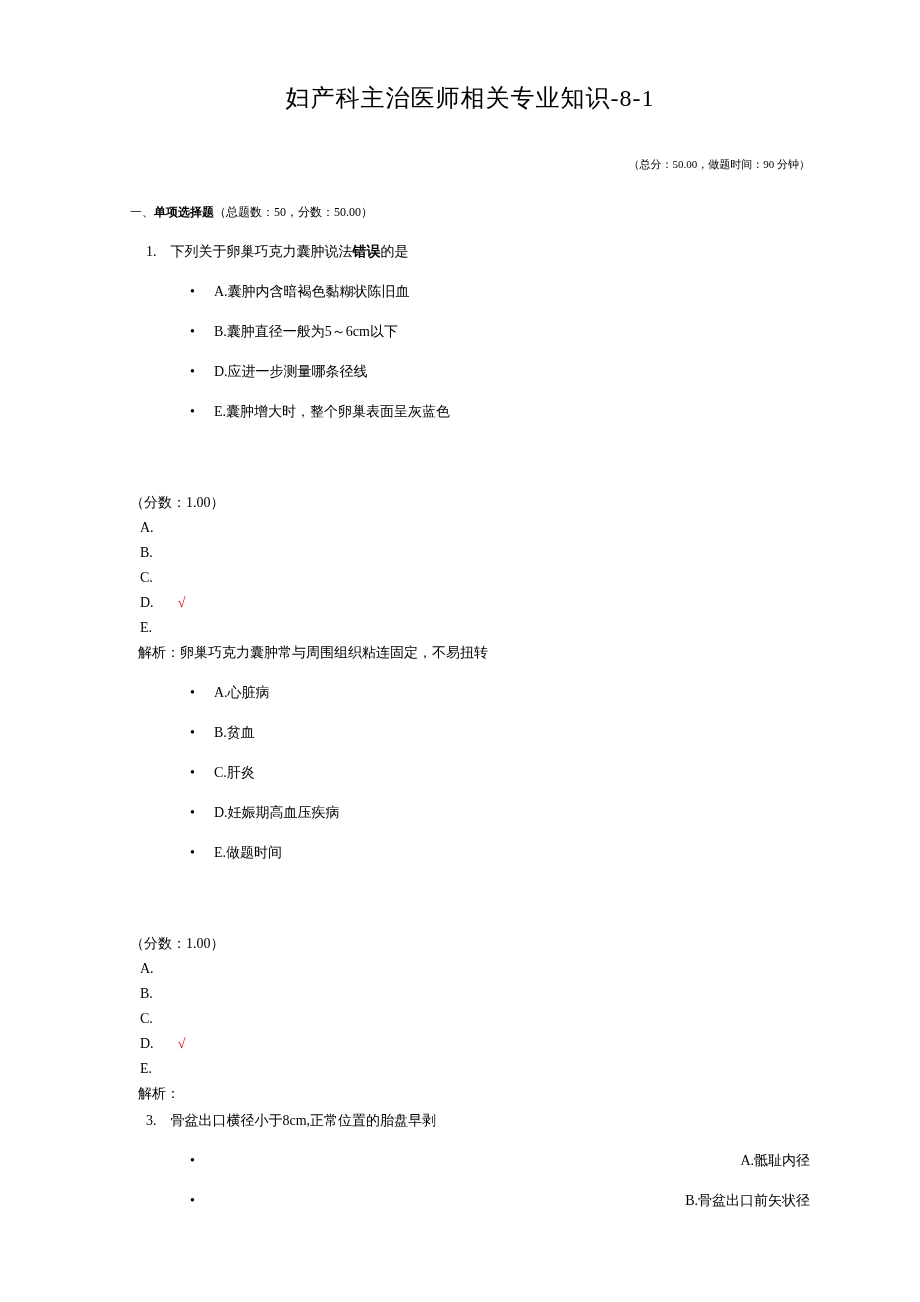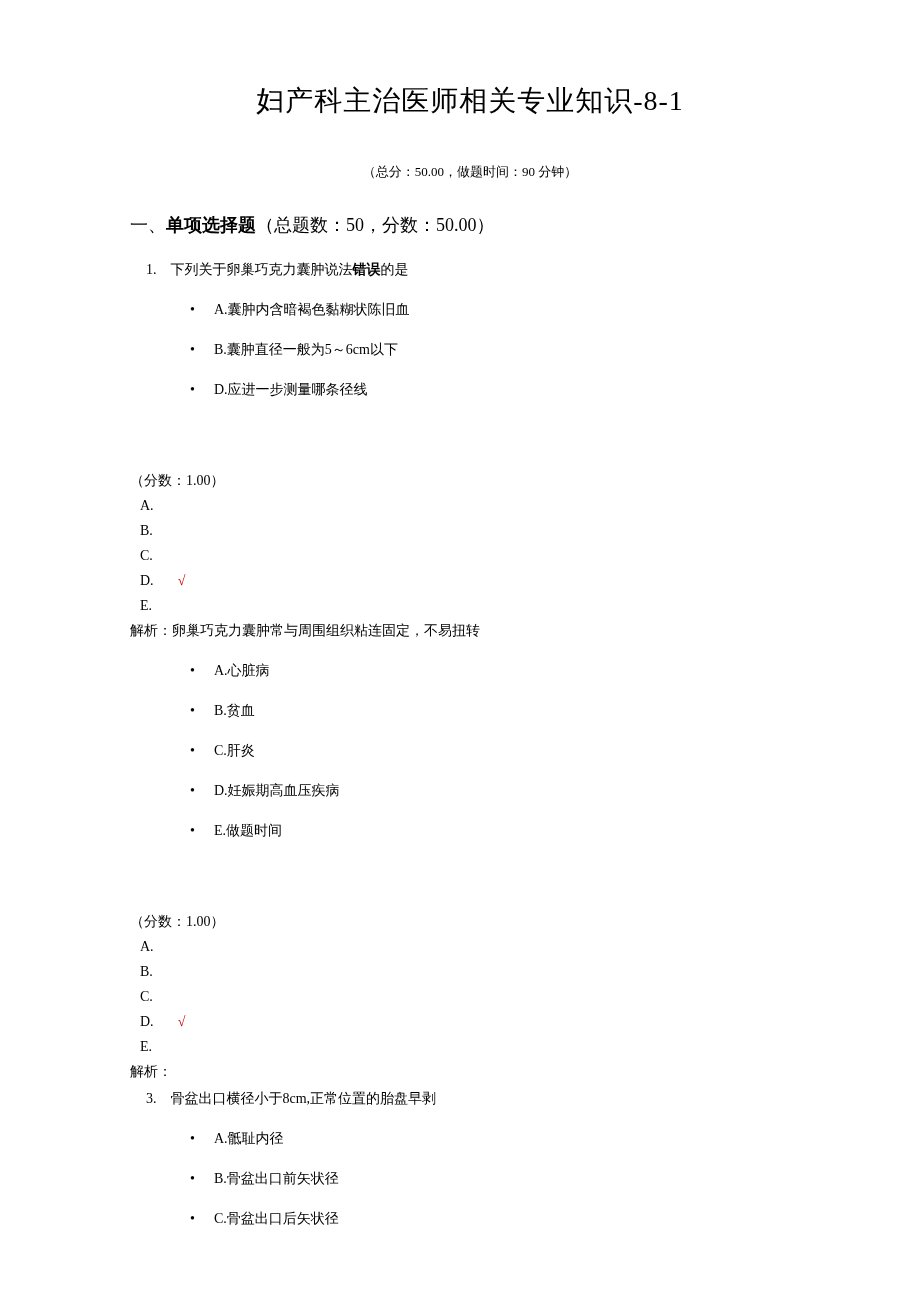--- a/index.html
+++ b/index.html
@@ -7,33 +7,33 @@
     font-size: 14px;
     color: #000;
     background: #fff;
     margin: 0;
     padding: 80px 110px 60px 130px;
     width: 920px;
     box-sizing: border-box;
     line-height: 1.5;
   }
   h1 {
-    font-size: 28px;
+    font-size: 24px;
     font-weight: normal;
     text-align: center;
     margin: 0 0 40px 0;
     letter-spacing: 1px;
   }
   .subhead {
-    text-align: center;
-    font-size: 13px;
+    text-align: right;
+    font-size: 11px;
     margin-bottom: 30px;
   }
   .section-head {
-    font-size: 18px;
+    font-size: 12px;
     margin-bottom: 20px;
   }
   .section-head .bold { font-weight: bold; }
   .qtext { margin: 4px 0 14px 16px; }
   .qtext .num { display:inline-block; }
   .bold { font-weight: bold; }
   ul.opts {
     list-style: none;
     padding: 0 0 0 60px;
     margin: 0 0 70px 0;
@@ -46,38 +46,39 @@
   ul.opts li::before {
     content: "•";
     position: absolute;
     left: 0;
     top: 0;
   }
   .score-line { margin: 2px 0; }
   .ans-list { margin: 2px 0; }
   .ans-list div { margin: 4px 0; padding-left: 10px;}
   .ans-mark { color: #d00000; margin-left: 24px; }
-  .analysis { margin: 2px 0 6px 0; }
+  .analysis { margin: 2px 0 6px 8px; }
 </style>
 </head>
 <body>
 
 <h1>妇产科主治医师相关专业知识-8-1</h1>
 <div class="subhead">（总分：50.00，做题时间：90 分钟）</div>
 
 <div class="section-head">
   <span>一、</span><span class="bold">单项选择题</span><span>（总题数：50，分数：50.00）</span>
 </div>
 
 <div id="questions">
     <div class="qtext"><span class="num">1.</span> <span>下列关于卵巢巧克力囊肿说法</span><span class="bold">错误</span><span>的是</span></div>
     <ul class="opts">
       <li>A.囊肿内含暗褐色黏糊状陈旧血</li>
       <li>B.囊肿直径一般为5～6cm以下</li>
       <li>D.应进一步测量哪条径线</li>
+      <li>E.囊肿增大时，整个卵巢表面呈灰蓝色</li>
     </ul>
     <div class="score-line">（分数：1.00）</div>
     <div class="ans-list">
       <div><span>A.</span></div>
       <div><span>B.</span></div>
       <div><span>C.</span></div>
       <div><span>D.</span><span class="ans-mark">√</span></div>
       <div><span>E.</span></div>
     </div>
     <div class="analysis">解析：卵巢巧克力囊肿常与周围组织粘连固定，不易扭转</div>
@@ -91,18 +92,17 @@
     <div class="score-line">（分数：1.00）</div>
     <div class="ans-list">
       <div><span>A.</span></div>
       <div><span>B.</span></div>
       <div><span>C.</span></div>
       <div><span>D.</span><span class="ans-mark">√</span></div>
       <div><span>E.</span></div>
     </div>
     <div class="analysis">解析：</div>
     <div class="qtext"><span class="num">3.</span> <span>骨盆出口横径小于8cm,正常位置的胎盘早剥</span></div>
-    <ul class="opts" style="margin-bottom: 0px;">
+    <ul class="opts" style="margin-bottom: 0px; text-align: right;">
       <li>A.骶耻内径</li>
       <li>B.骨盆出口前矢状径</li>
-      <li>C.骨盆出口后矢状径</li>
     </ul>
   </div>
 
 </body></html>

